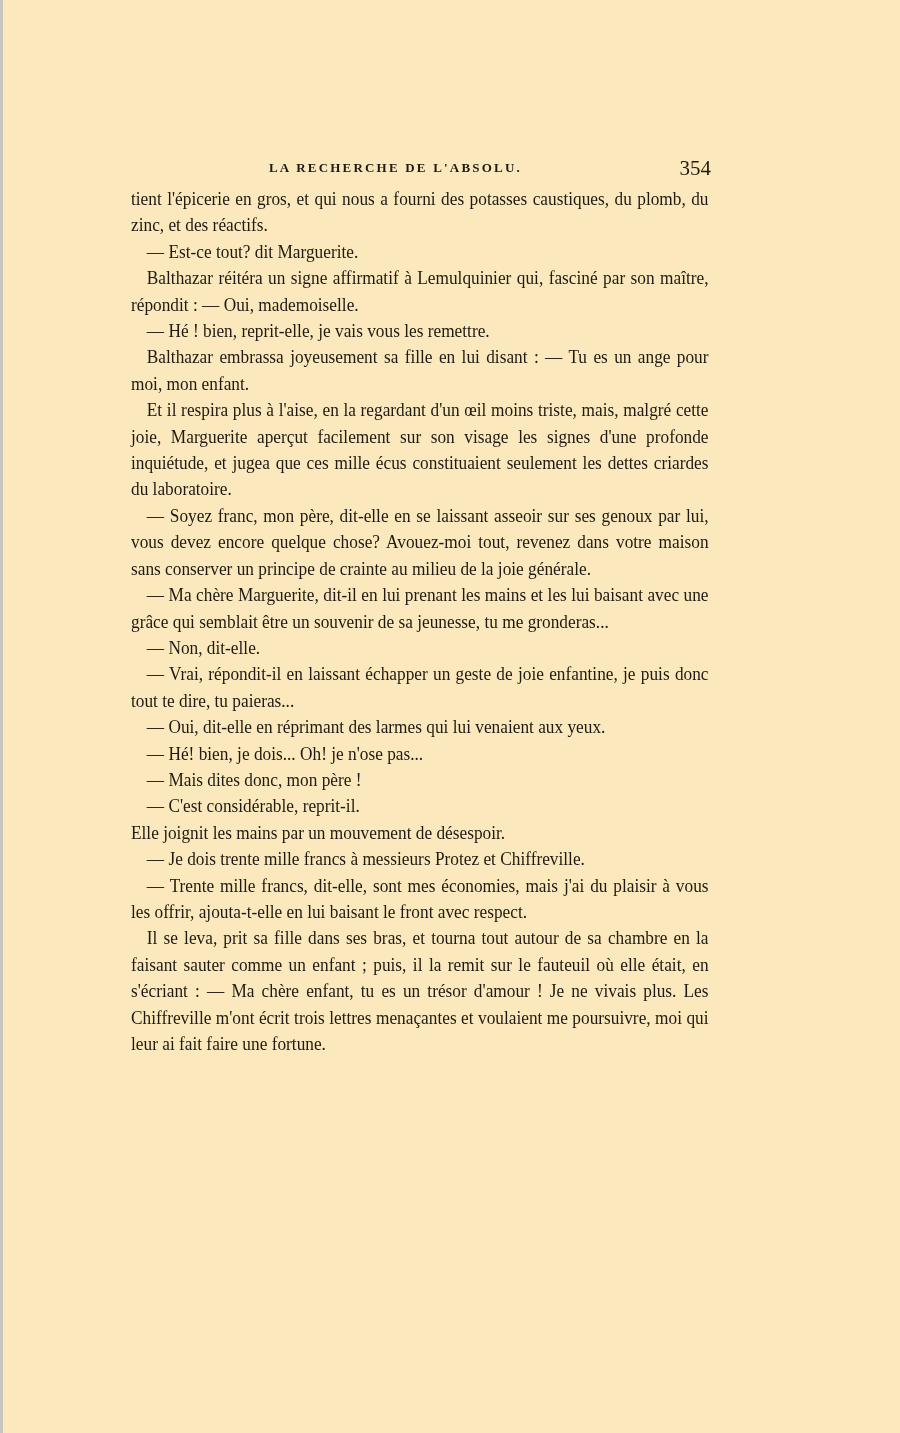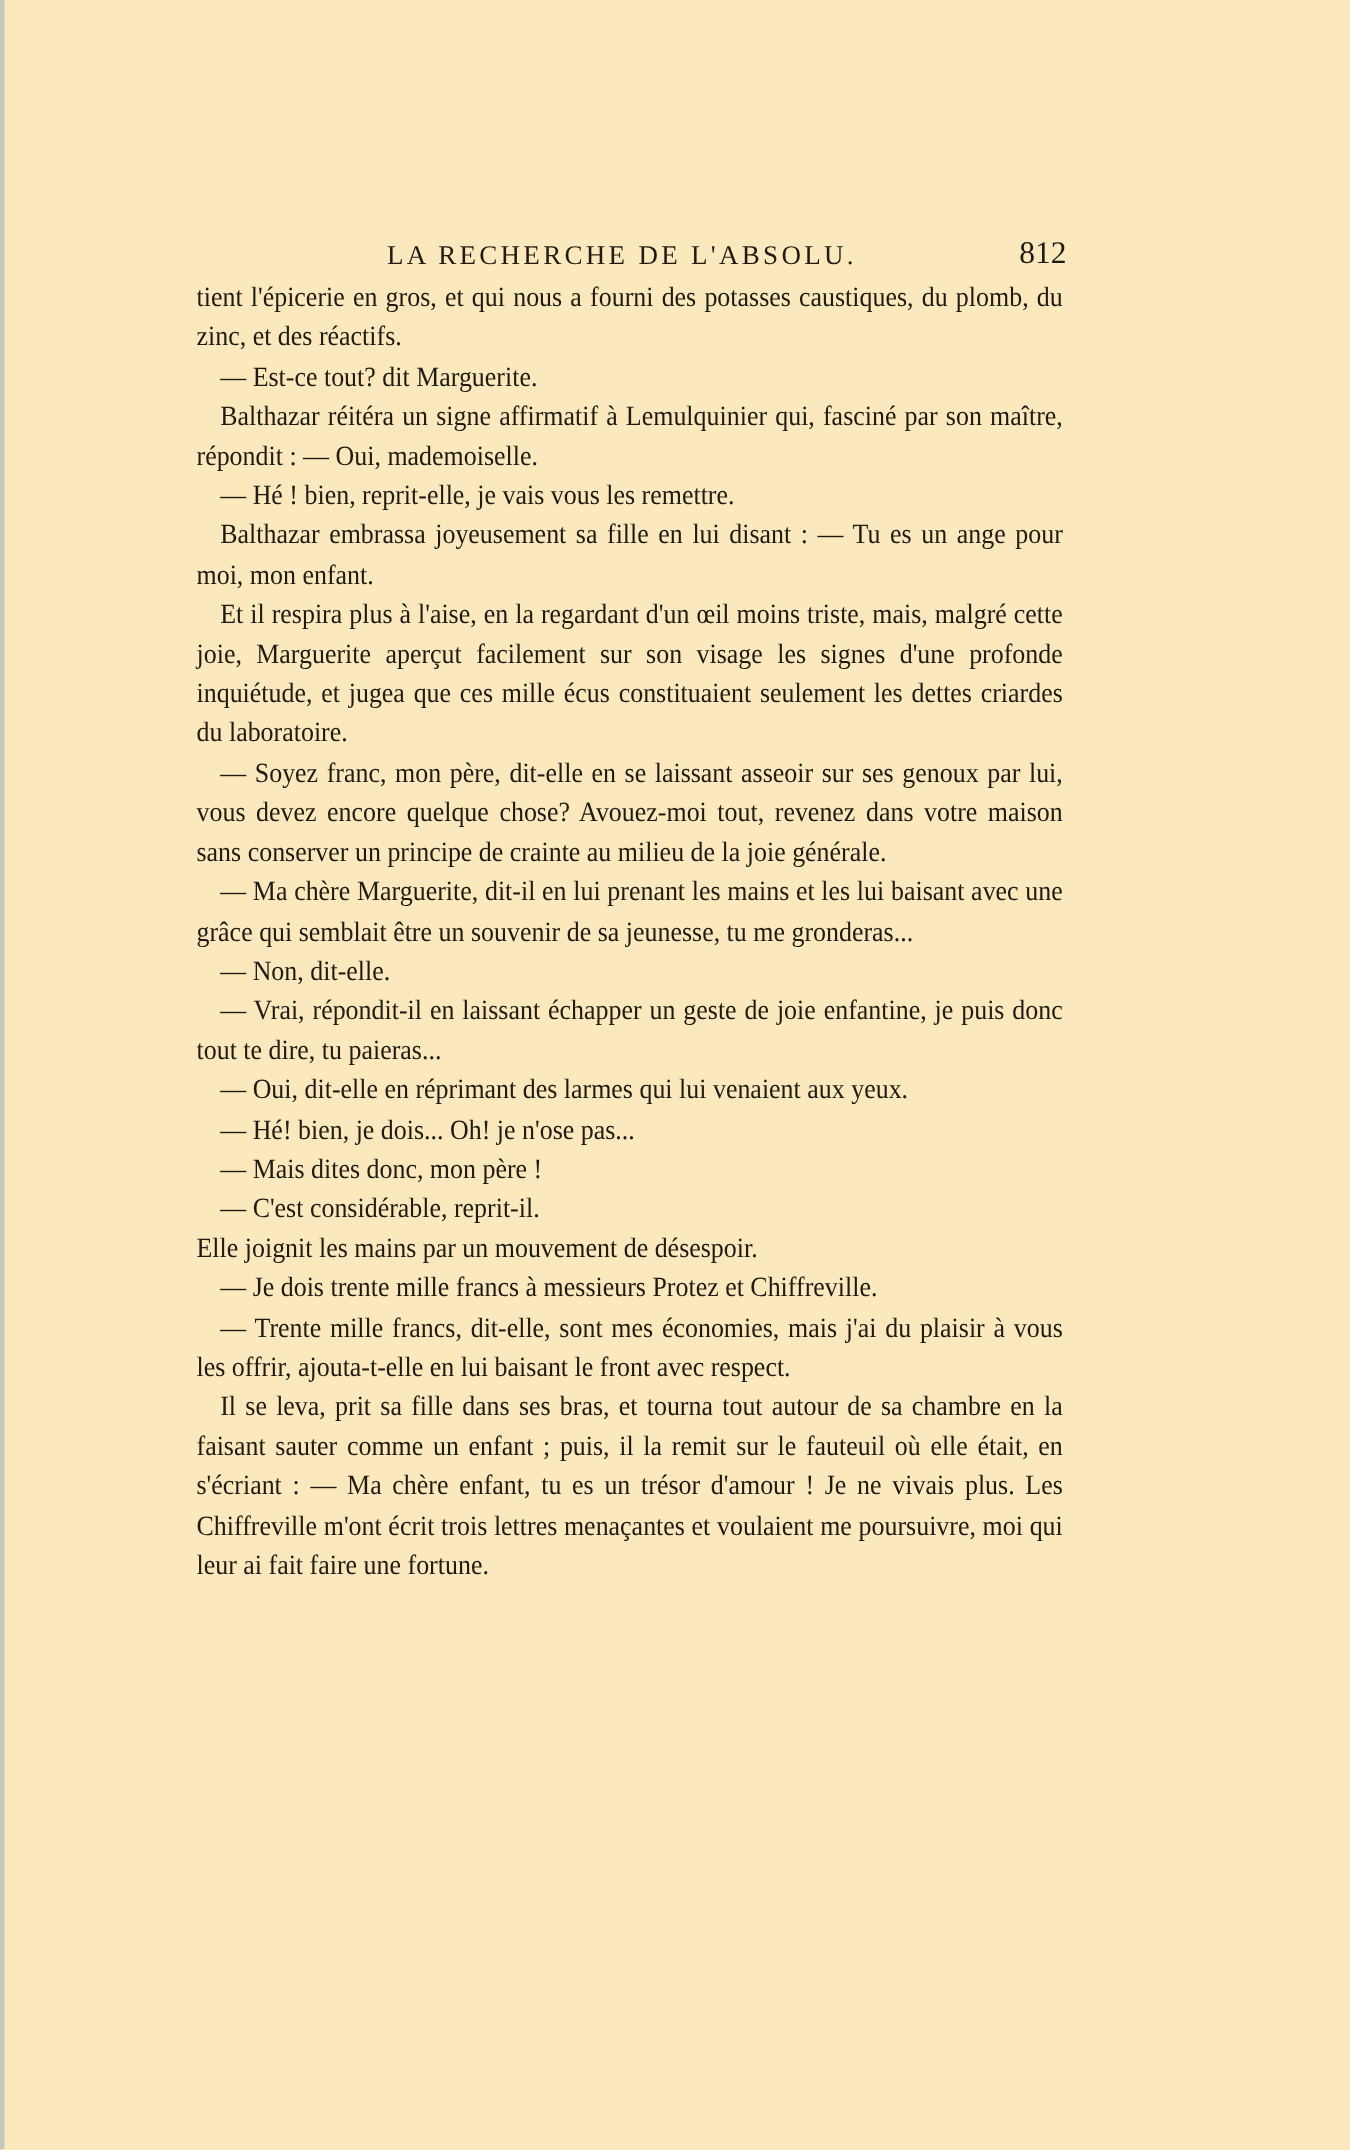--- a/index.html
+++ b/index.html
@@ -26,25 +26,25 @@
     left: 131px;
     top: 156px;
     width: 578px;
   }
   .running-head {
     position: relative;
     height: 30px;
   }
   .running-title {
     position: absolute;
-    left: 127px;
+    left: 138px;
     top: 4px;
-    font-size: 18px;
+    font-size: 13px;
     letter-spacing: 2.2px;
-    font-weight: normal;
+    font-weight: bold;
     font-variant: small-caps;
   }
   .page-number {
     position: absolute;
     right: -2px;
     top: 0px;
     font-size: 21px;
   }
   .body-text {
     font-size: 18.6px;
@@ -66,21 +66,21 @@
   }
 </style>
 </head>
 <body>
 
 <div class="left-edge"></div>
 
 <div class="page">
   <div class="running-head">
     <span class="running-title">LA RECHERCHE DE L'ABSOLU.</span>
-    <span class="page-number">812</span>
+    <span class="page-number">354</span>
   </div>
 
   <div class="body-text">
     <p class="cont">tient l'épicerie en gros, et qui nous a fourni des potasses caustiques, du plomb, du zinc, et des réactifs.</p>
     <p>— Est-ce tout? dit Marguerite.</p>
     <p>Balthazar réitéra un signe affirmatif à Lemulquinier qui, fasciné par son maître, répondit : — Oui, mademoiselle.</p>
     <p>— Hé ! bien, reprit-elle, je vais vous les remettre.</p>
     <p>Balthazar embrassa joyeusement sa fille en lui disant : — Tu es un ange pour moi, mon enfant.</p>
     <p>Et il respira plus à l'aise, en la regardant d'un œil moins triste, mais, malgré cette joie, Marguerite aperçut facilement sur son visage les signes d'une profonde inquiétude, et jugea que ces mille écus constituaient seulement les dettes criardes du laboratoire.</p>
     <p>— Soyez franc, mon père, dit-elle en se laissant asseoir sur ses genoux par lui, vous devez encore quelque chose? Avouez-moi tout, revenez dans votre maison sans conserver un principe de crainte au milieu de la joie générale.</p>

